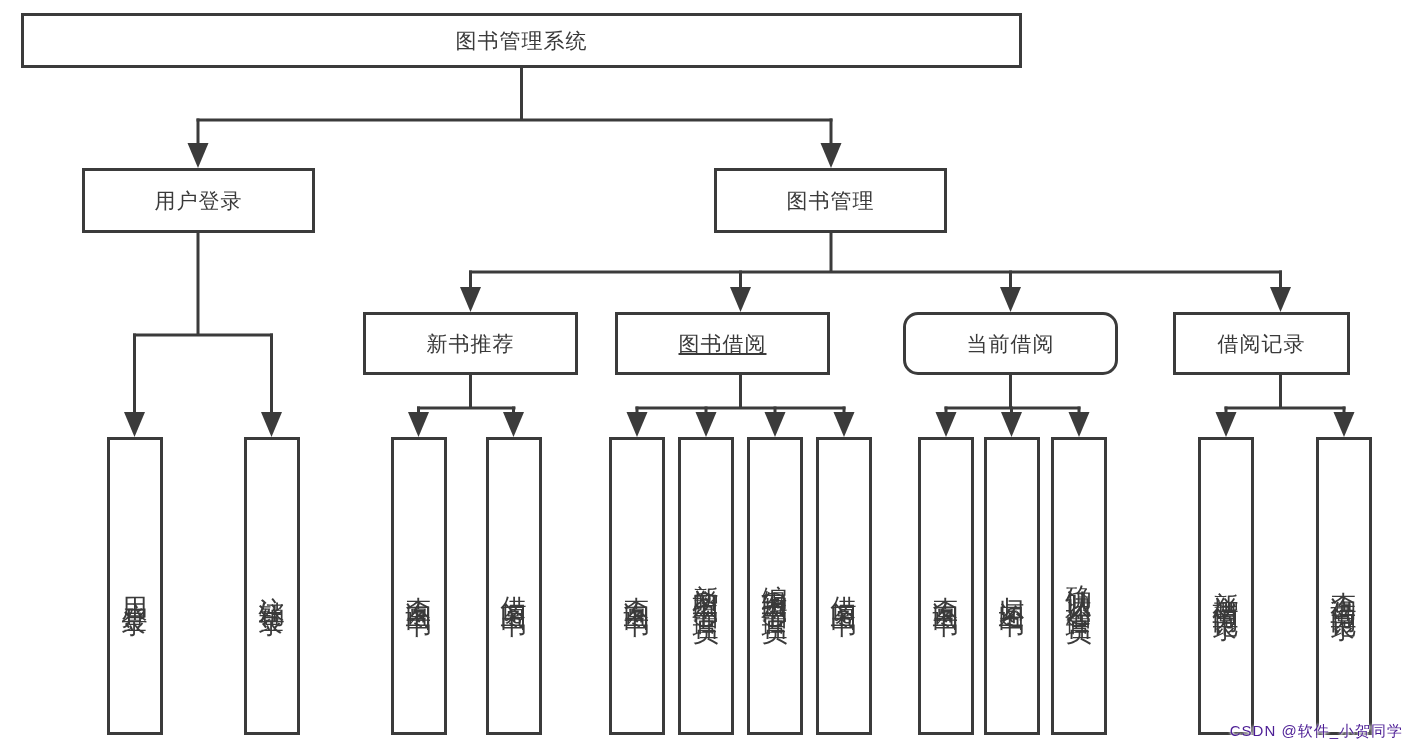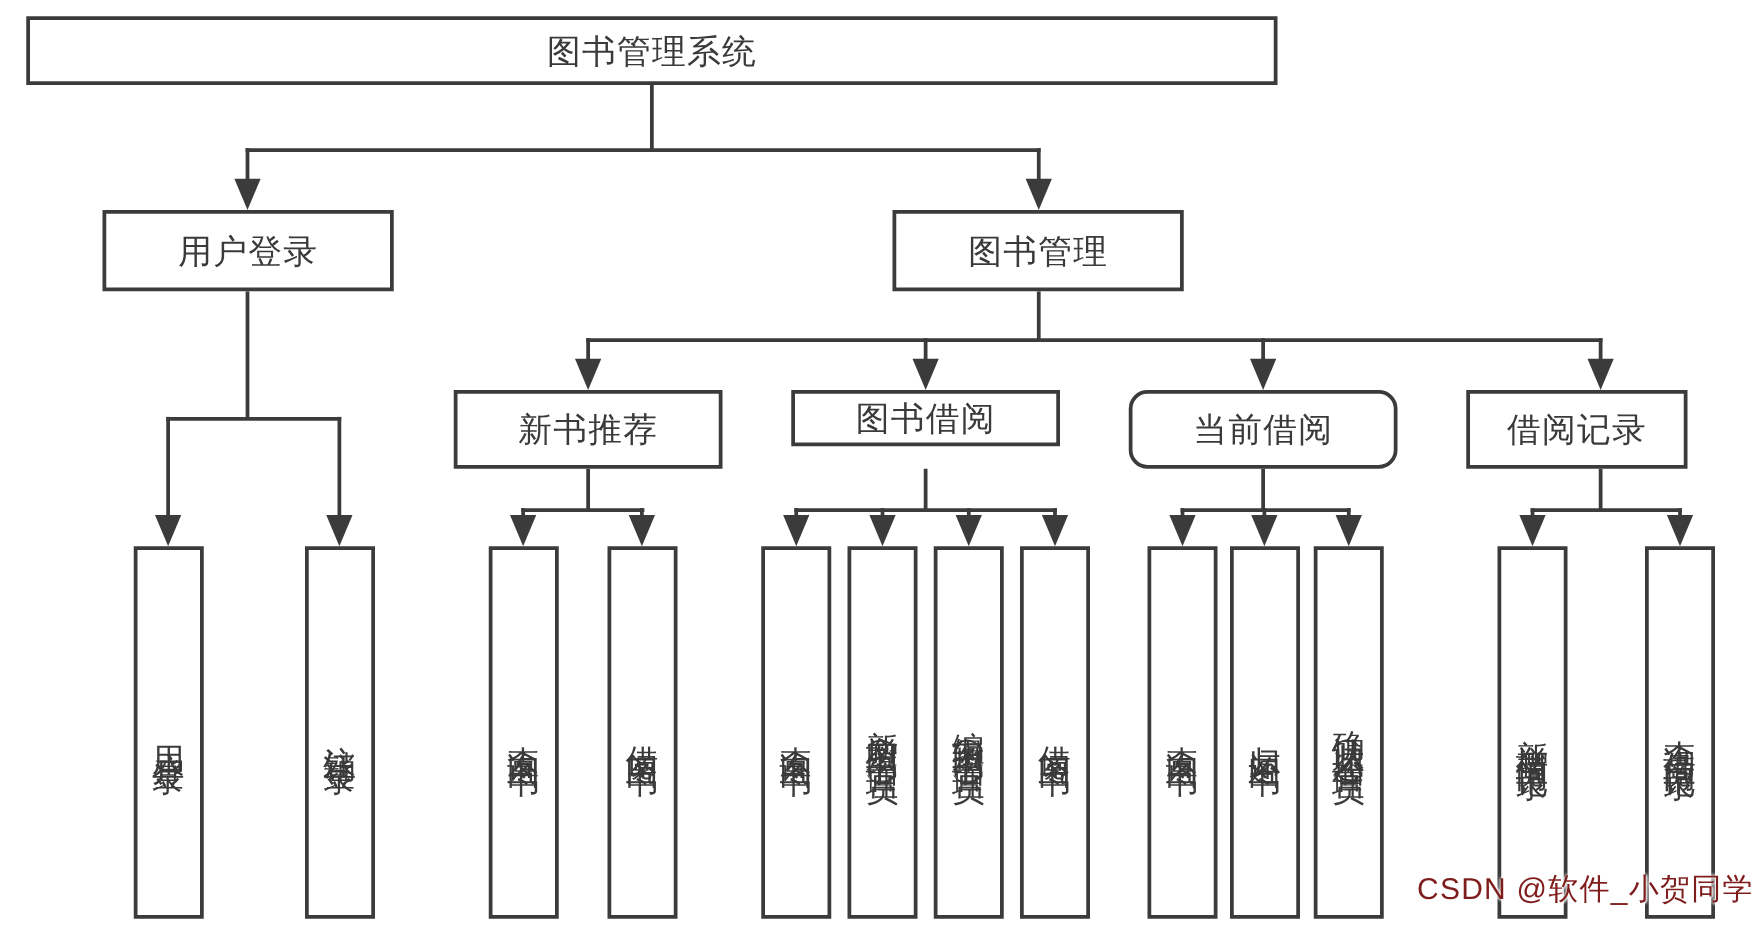--- a/index.html
+++ b/index.html
@@ -18,21 +18,21 @@
     width: 1405px; height: 747px;
   }
   .node {
     position: absolute;
     box-sizing: border-box;
     border: 3px solid #3b3b3b;
     background: #ffffff;
     display: flex;
     align-items: center;
     justify-content: center;
-    font-size: 27px;
+    font-size: 21px;
     letter-spacing: 1px;
     color: #3a3a3a;
     white-space: nowrap;
   }
   .leaf {
     position: absolute;
     box-sizing: border-box;
     border: 3px solid #3b3b3b;
     background: #ffffff;
     width: 56px;
@@ -46,25 +46,25 @@
     writing-mode: vertical-rl;
     text-orientation: mixed;
     font-size: 26px;
     letter-spacing: 5px;
     line-height: 1;
     color: #3a3a3a;
     white-space: nowrap;
   }
   .watermark {
     position: absolute;
-    top: 695px;
+    top: 722px;
     right: 2px;
-    font-size: 24px;
+    font-size: 15px;
     letter-spacing: 1px;
-    color: #7f1d1d;
+    color: #4c1d95;
     text-shadow: 0 0 3px #ffffff, 0 0 3px #ffffff, 1px 1px 2px #ffffff;
     z-index: 5;
     white-space: nowrap;
   }
 </style>
 </head>
 <body>
 
 <div class="stage">
 
@@ -133,21 +133,21 @@
       <path d="M1333.5 412 L1354.5 412 L1344 437 Z"></path>
     </g>
   </svg>
 
   <div class="node" style="left:21px; top:13px; width:1001px; height:55px;">图书管理系统</div>
 
   <div class="node" style="left:82px; top:168px; width:233px; height:65px;">用户登录</div>
   <div class="node" style="left:363px; top:312px; width:215px; height:63px;">新书推荐</div>
 
   <div class="node" style="left:714px; top:168px; width:233px; height:65px;">图书管理</div>
-  <div class="node" style="left:633px; top:312px; width:215px; height:45px;">图书借阅</div>
+  <div class="node" style="left:615px; top:312px; width:215px; height:63px;text-decoration:underline;">图书借阅</div>
   <div class="node" style="left:903px; top:312px; width:215px; height:63px;border-radius:15px;">当前借阅</div>
   <div class="node" style="left:1173px; top:312px; width:177px; height:63px;">借阅记录</div>
 
   <div class="leaf" style="left:107px;">
     <span class="vtext">用户登录</span>
   </div>
   <div class="leaf" style="left:244px;">
     <span class="vtext">注销登录</span>
   </div>
 

